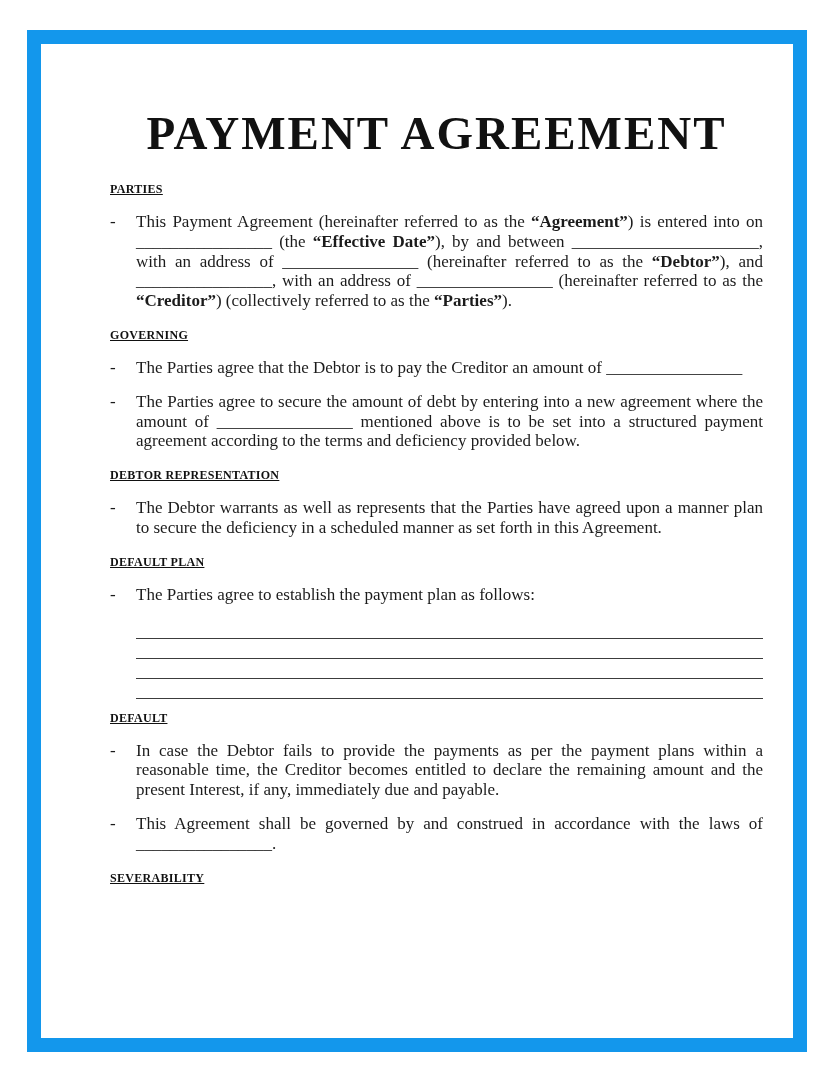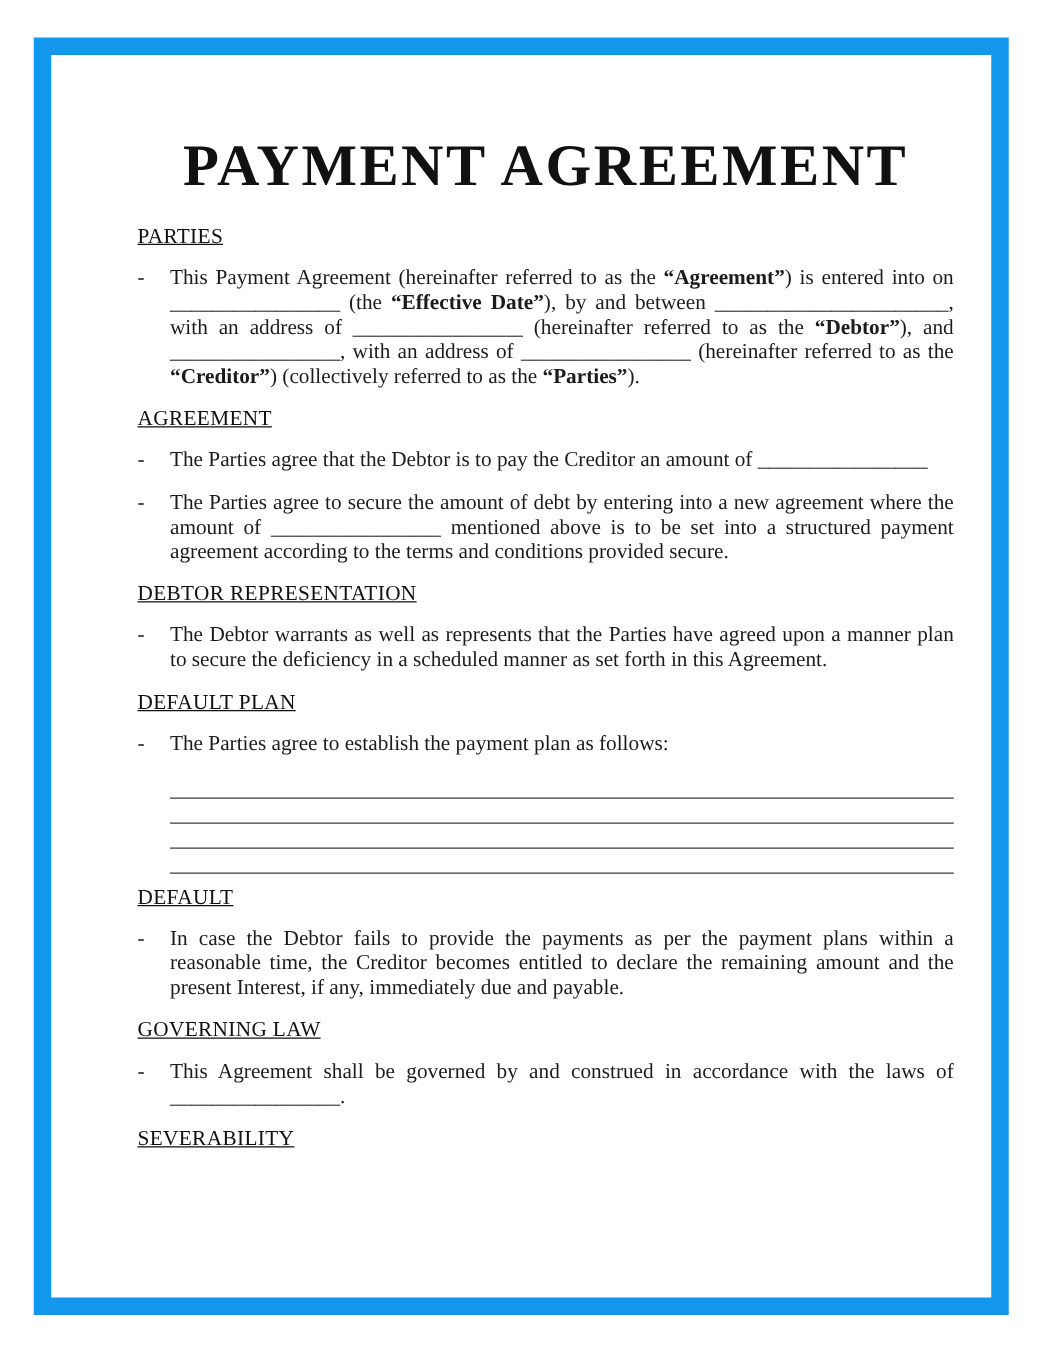--- a/index.html
+++ b/index.html
@@ -39,23 +39,23 @@
     line-height: 54px;
     font-weight: bold;
     text-align: center;
     letter-spacing: 2px;
     white-space: nowrap;
     color: #111111;
   }
   section.sec { margin: 0; }
   h2.sec-heading {
     margin: 0 0 13px 0;
-    font-size: 17px;
+    font-size: 12px;
     line-height: 20px;
-    font-weight: normal;
+    font-weight: bold;
     text-decoration: underline;
     letter-spacing: 0.3px;
     color: #111111;
   }
   .item {
     display: flex;
     align-items: flex-start;
     margin: 0 0 14px 0;
     font-size: 17px;
     line-height: 19.8px;
@@ -88,30 +88,30 @@
   <section class="sec">
     <h2 class="sec-heading">PARTIES</h2>
 
   <div class="item">
     <span class="dash">-</span>
     <p class="item-text"><span>This Payment Agreement (hereinafter referred to as the </span><span class="bold">“Agreement”</span><span>) is entered into on ________________ (the </span><span class="bold">“Effective Date”</span><span>), by and between ______________________, with an address of ________________ (hereinafter referred to as the </span><span class="bold">“Debtor”</span><span>), and ________________, with an address of ________________ (hereinafter referred to as the </span><span class="bold">“Creditor”</span><span>) (collectively referred to as the </span><span class="bold">“Parties”</span><span>).</span></p>
   </div>
 </section>
 
   <section class="sec">
-    <h2 class="sec-heading">AGREEMENT</h2>
+    <h2 class="sec-heading">GOVERNING</h2>
 
   <div class="item">
     <span class="dash">-</span>
     <p class="item-text"><span>The Parties agree that the Debtor is to pay the Creditor an amount of ________________</span></p>
   </div>
 
   <div class="item">
     <span class="dash">-</span>
-    <p class="item-text"><span>The Parties agree to secure the amount of debt by entering into a new agreement where the amount of ________________ mentioned above is to be set into a structured payment agreement according to the terms and conditions provided secure.</span></p>
+    <p class="item-text"><span>The Parties agree to secure the amount of debt by entering into a new agreement where the amount of ________________ mentioned above is to be set into a structured payment agreement according to the terms and deficiency provided below.</span></p>
   </div>
 </section>
 
   <section class="sec">
     <h2 class="sec-heading">DEBTOR REPRESENTATION</h2>
 
   <div class="item">
     <span class="dash">-</span>
     <p class="item-text"><span>The Debtor warrants as well as represents that the Parties have agreed upon a manner plan to secure the deficiency in a scheduled manner as set forth in this Agreement.</span></p>
   </div>
@@ -135,21 +135,20 @@
   <section class="sec">
     <h2 class="sec-heading">DEFAULT</h2>
 
   <div class="item">
     <span class="dash">-</span>
     <p class="item-text"><span>In case the Debtor fails to provide the payments as per the payment plans within a reasonable time, the Creditor becomes entitled to declare the remaining amount and the present Interest, if any, immediately due and payable.</span></p>
   </div>
 </section>
 
   <section class="sec">
-    <h2 class="sec-heading">GOVERNING LAW</h2>
 
   <div class="item">
     <span class="dash">-</span>
     <p class="item-text"><span>This Agreement shall be governed by and construed in accordance with the laws of ________________.</span></p>
   </div>
 </section>
 
   <section class="sec">
     <h2 class="sec-heading">SEVERABILITY</h2>
   </section>

